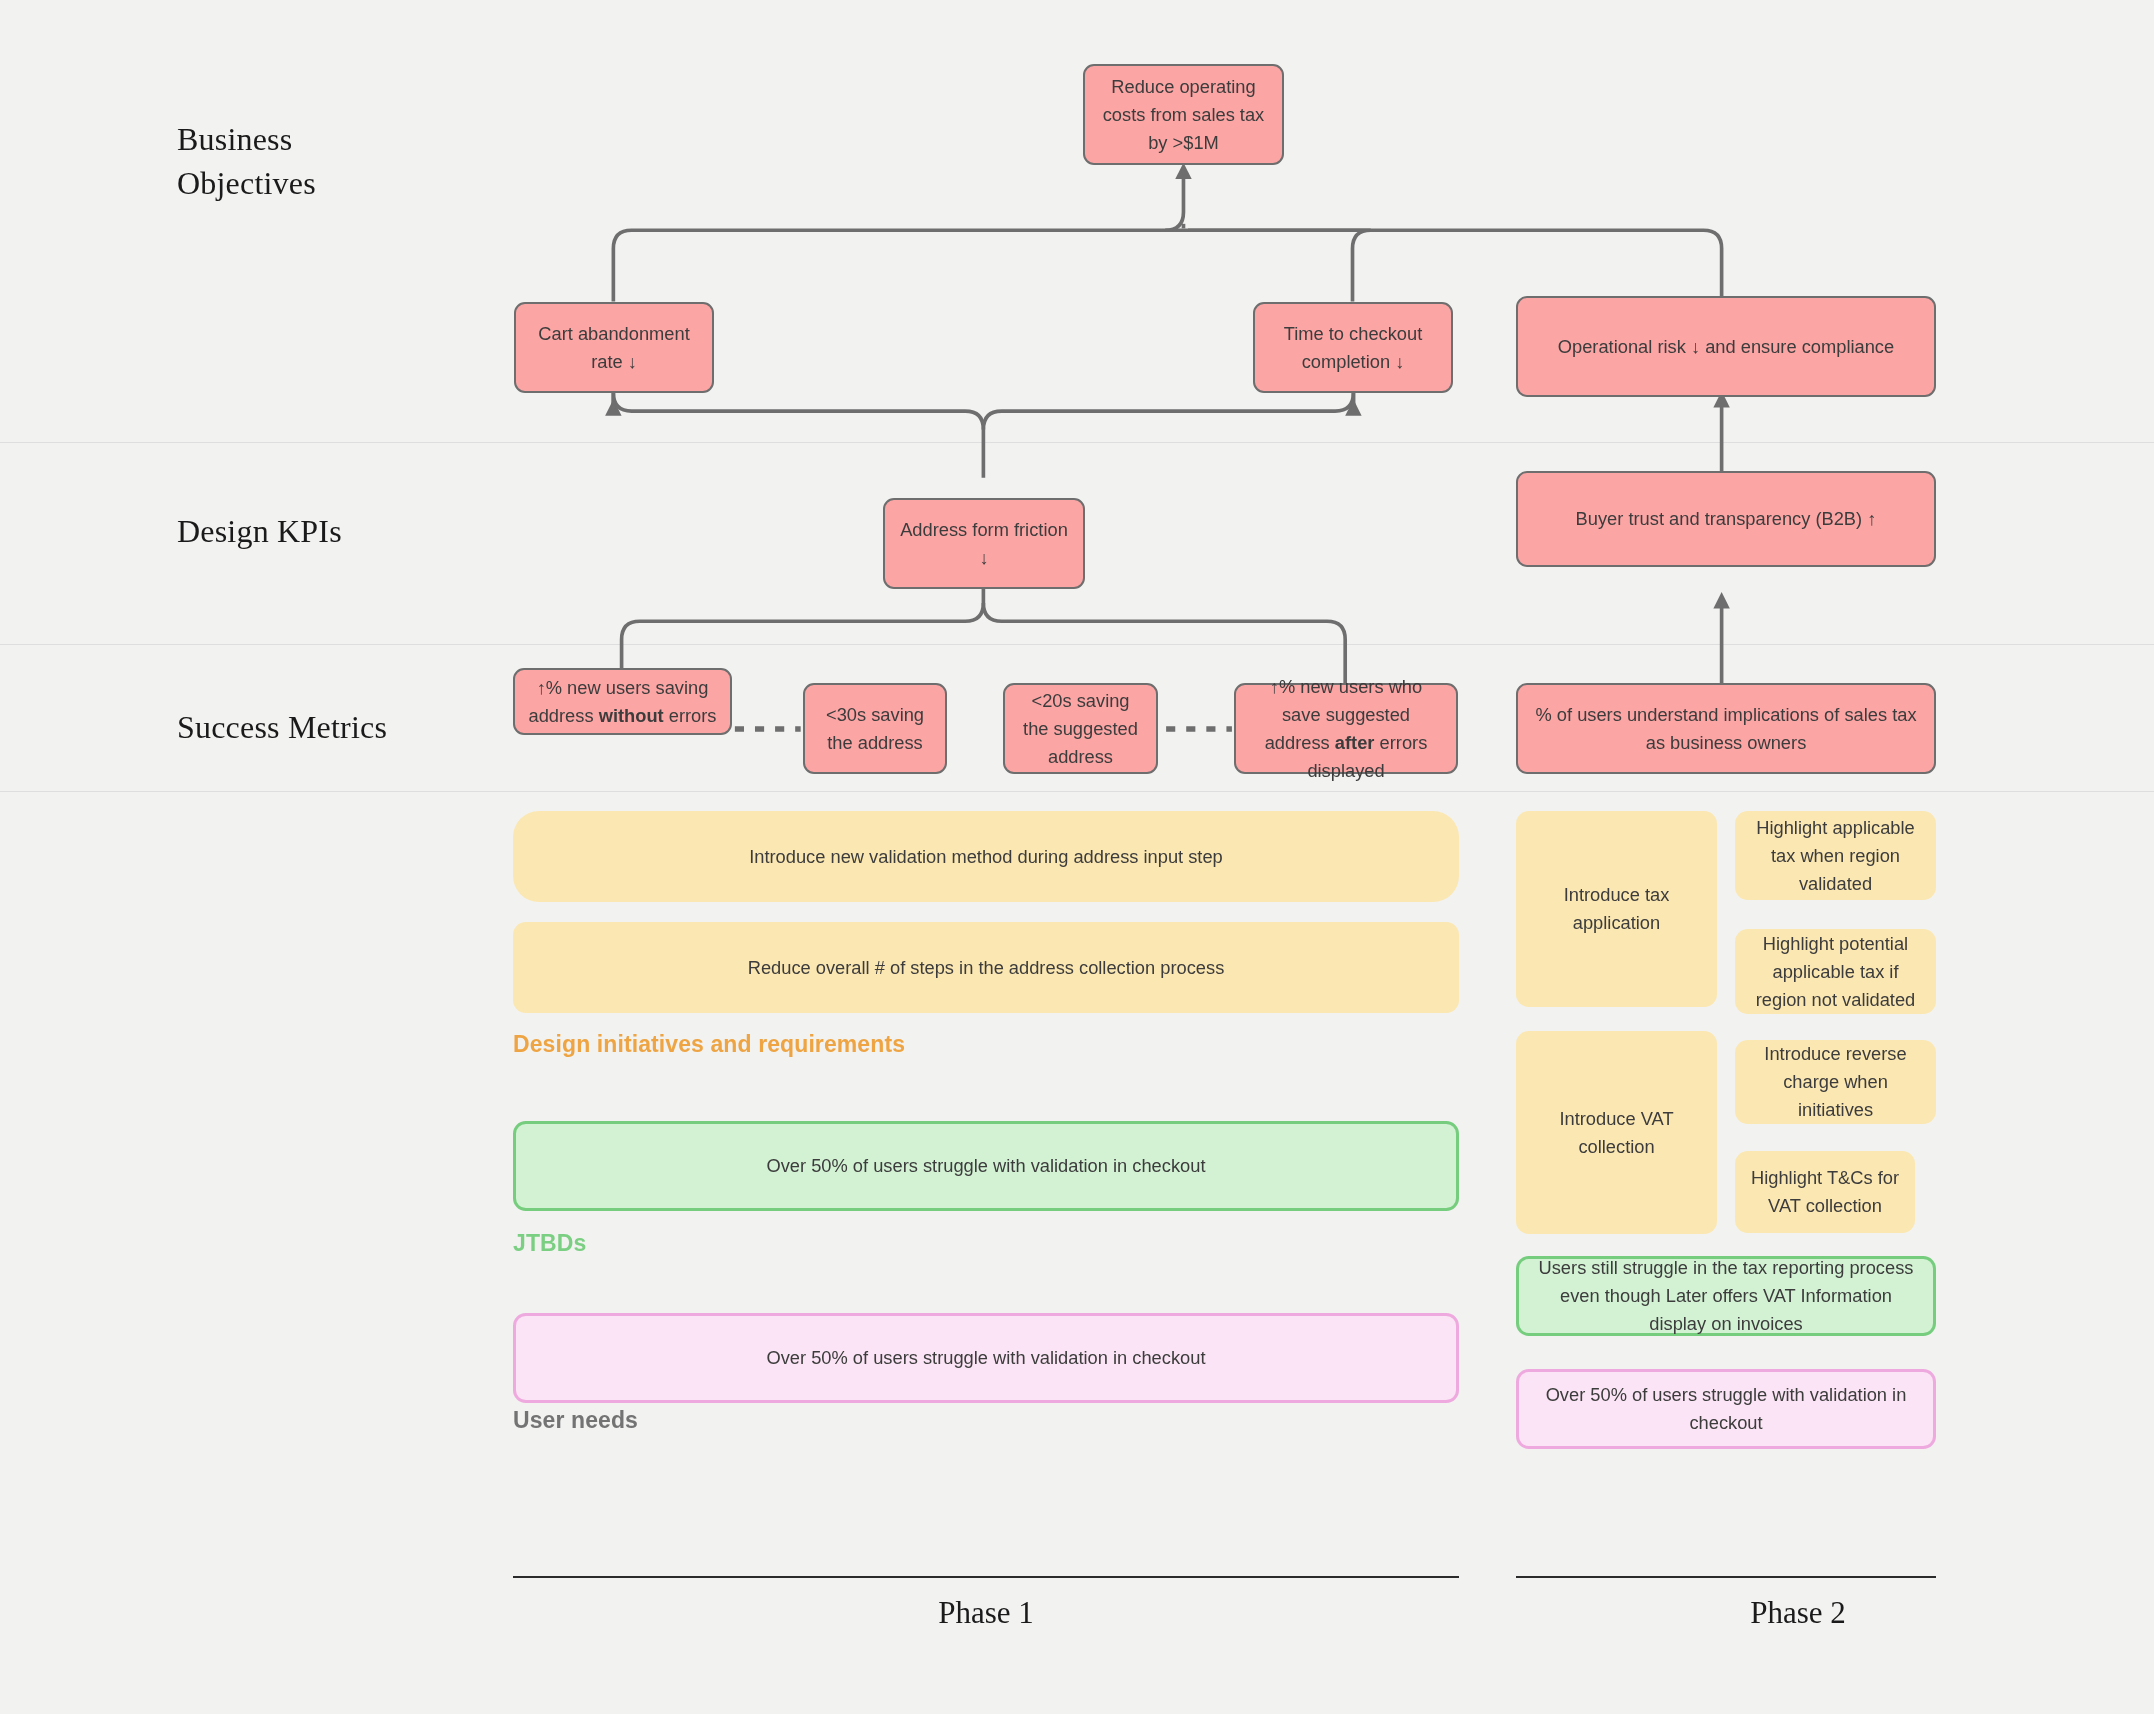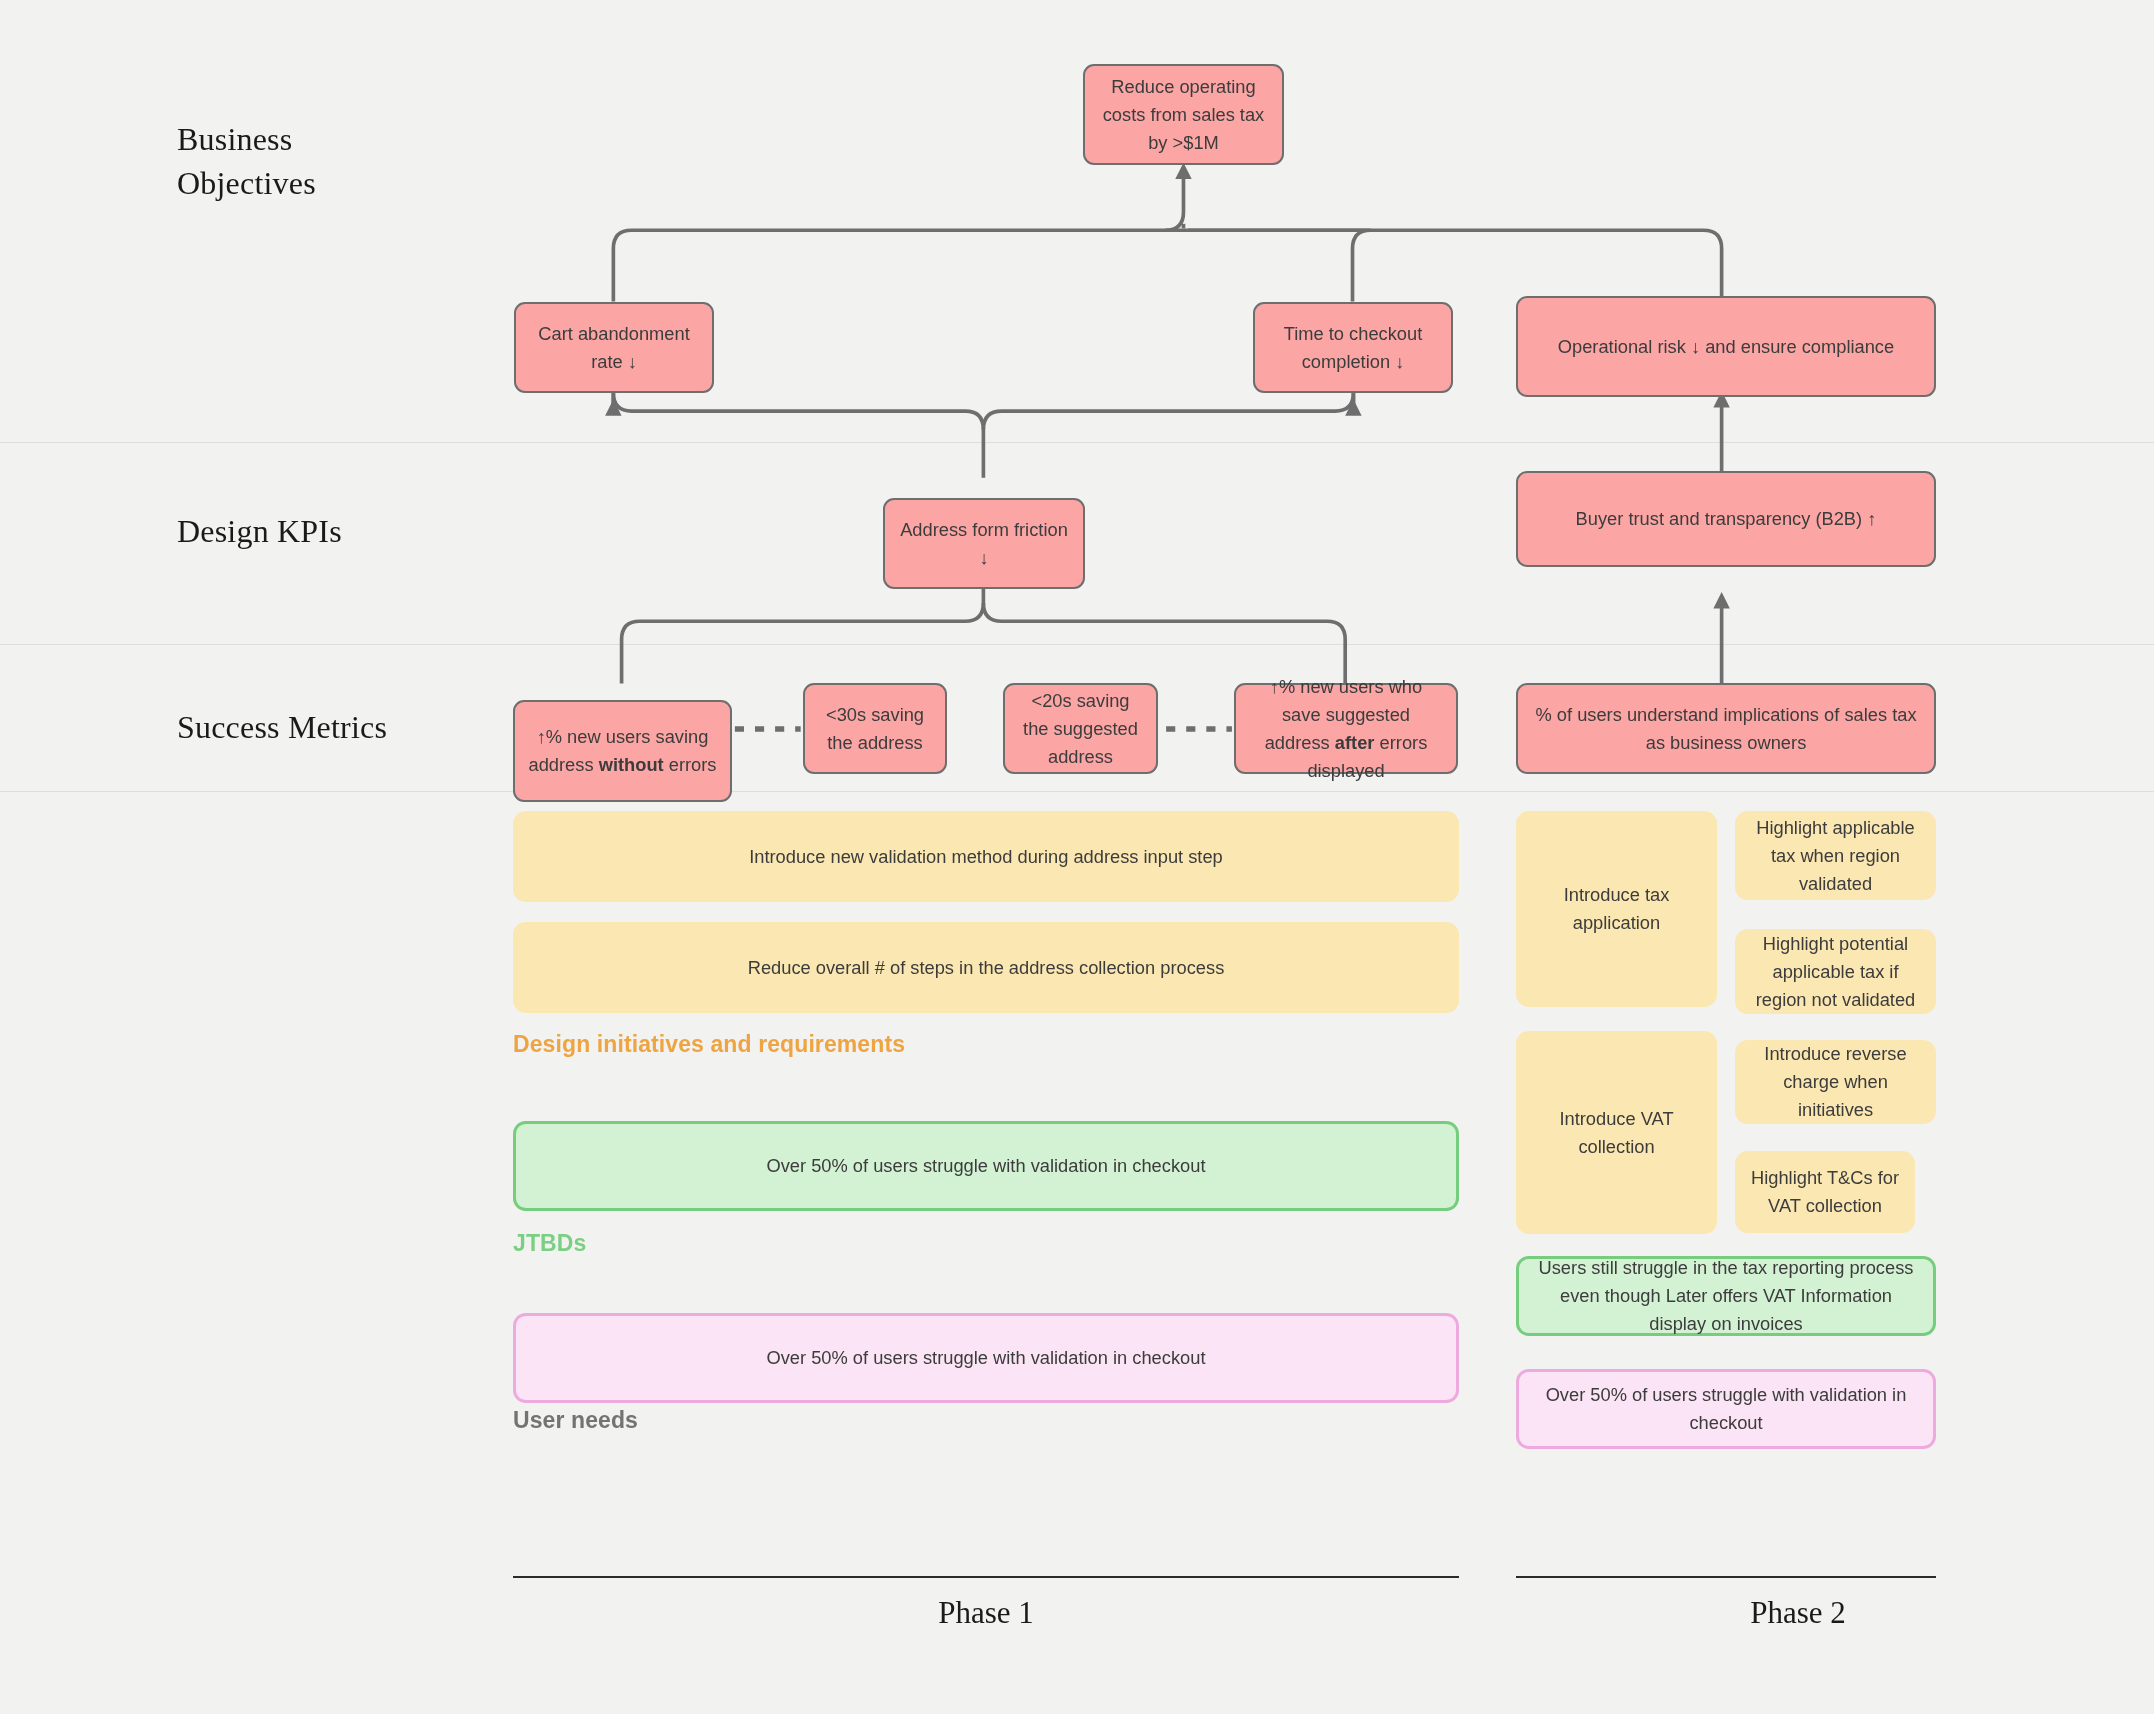--- a/index.html
+++ b/index.html
@@ -163,35 +163,35 @@
 
   <div class="node plain" style="left:1083px; top:64px; width:201px; height:101px;">Reduce operating costs from sales tax by &gt;$1M</div>
 
   <div class="node plain" style="left:514px; top:302px; width:200px; height:91px;">Cart abandonment rate ↓</div>
   <div class="node plain" style="left:1253px; top:302px; width:200px; height:91px;">Time to checkout completion ↓</div>
   <div class="node plain" style="left:1516px; top:296px; width:420px; height:101px;">Operational risk ↓ and ensure compliance</div>
 
   <div class="node plain" style="left:883px; top:498px; width:202px; height:91px;">Address form friction ↓</div>
   <div class="node plain" style="left:1516px; top:471px; width:420px; height:96px;">Buyer trust and transparency (B2B) ↑</div>
 
-  <div class="node plain" style="left:513px; top:700px; width:219px; height:102px;justify-content:flex-end;">
+  <div class="node plain" style="left:513px; top:668px; width:219px; height:67px;justify-content:flex-end;">
     <span>
       <span>↑% new users saving address </span><b>without</b><span> errors</span>
     </span>
   </div>
   <div class="node plain" style="left:803px; top:683px; width:144px; height:91px;">&lt;30s saving the address</div>
   <div class="node plain" style="left:1003px; top:683px; width:155px; height:91px;">&lt;20s saving the suggested address</div>
   <div class="node plain" style="left:1234px; top:683px; width:224px; height:91px;">
     <span>
       <span>↑% new users who save suggested address </span><b>after</b><span> errors displayed</span>
     </span>
   </div>
   <div class="node plain" style="left:1516px; top:683px; width:420px; height:91px;">% of users understand implications of sales tax as business owners</div>
 
-  <div class="node orange" style="left:513px; top:811px; width:946px; height:91px;">Introduce new validation method during address input step</div>
+  <div class="node orange" style="left:513px; top:811px; width:946px; height:91px;border-radius:26px;">Introduce new validation method during address input step</div>
   <div class="node orange" style="left:513px; top:922px; width:946px; height:91px;">Reduce overall # of steps in the address collection process</div>
   <div class="cat-label cat-orange" style="left:513px; top:1031px;">Design initiatives and requirements</div>
 
   <div class="node green" style="left:513px; top:1121px; width:946px; height:90px;">Over 50% of users struggle with validation in checkout</div>
   <div class="cat-label cat-green" style="left:513px; top:1214px;">JTBDs</div>
 
   <div class="node pink" style="left:513px; top:1313px; width:946px; height:90px;">Over 50% of users struggle with validation in checkout</div>
   <div class="cat-label cat-pink" style="left:513px; top:1407px;">User needs</div>
 
   <div class="node orange" style="left:1516px; top:811px; width:201px; height:196px;">Introduce tax application</div>

